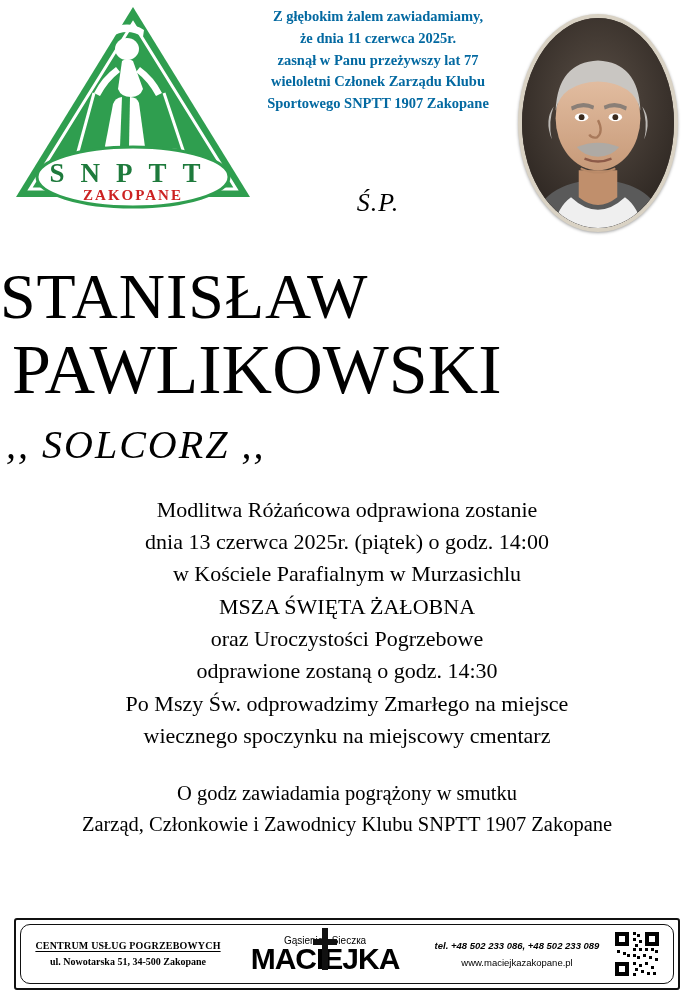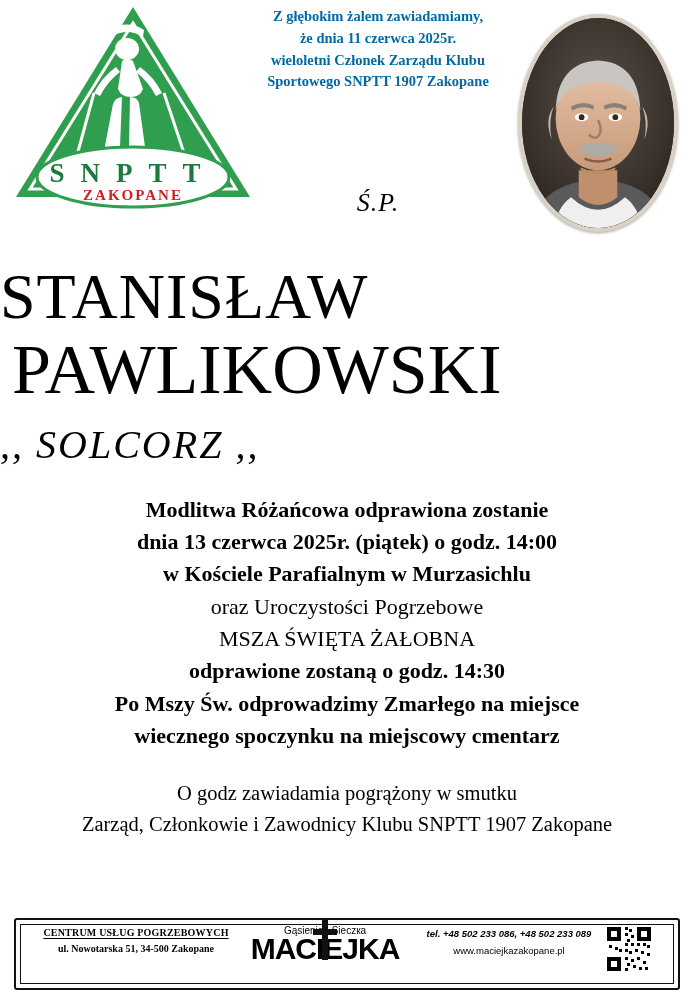--- a/index.html
+++ b/index.html
@@ -101,30 +101,31 @@
     font-family: "Liberation Serif", serif;
     margin-top: 4px;
     padding-left: 12px;
   }
   .nickname {
     font-size: 40px;
     font-style: italic;
     letter-spacing: 2px;
     margin-top: 14px;
     font-family: "Liberation Serif", serif;
+    padding-left: 6px;
   }
 
   
   .ceremony {
     margin-top: 26px;
     text-align: center;
     font-size: 22px;
     line-height: 1.47;
   }
-  .ceremony .bold { font-weight: bold; }
+  .ceremony .bold { font-weight: normal; }
   .ceremony .reg  { font-weight: normal; }
 
   
   .closing {
     margin-top: 26px;
     text-align: center;
     font-size: 20.5px;
     line-height: 1.5;
   }
 
@@ -137,25 +138,25 @@
     height: 72px;
     border: 2px solid #111;
     border-radius: 3px;
     background: #fff;
     box-sizing: border-box;
   }
   .footer-inner {
     position: absolute;
     left: 4px; right: 4px; top: 4px; bottom: 4px;
     border: 1px solid #111;
-    border-radius: 0;
+    border-radius: 10px;
     display: flex;
-    align-items: flex-start;
+    align-items: center;
     box-sizing: border-box;
-    padding: 0 20px;
+    padding: 0 12px;
   }
   .f-left {
     width: 190px;
     text-align: center;
     font-size: 10px;
     line-height: 1.6;
   }
   .f-left .t1 { font-weight: bold; letter-spacing: .2px; text-decoration: underline; text-underline-offset: 2px; }
   .f-left .t2 { font-weight: bold; }
   .f-mid {
@@ -235,20 +236,21 @@
 
       <ellipse cx="123" cy="176" rx="96" ry="30" fill="#ffffff" stroke="#2f9e4f" stroke-width="3"></ellipse>
       <text x="123" y="181" font-family="Liberation Serif, serif" font-size="27" font-weight="bold" fill="#1e7a3c" text-anchor="middle" letter-spacing="16">SNPTT</text>
       <text x="123" y="199" font-family="Liberation Serif, serif" font-size="15" font-weight="bold" fill="#cc2222" text-anchor="middle" letter-spacing="2">ZAKOPANE</text>
     </svg>
   </div>
 
   <div class="header-text">
     <div class="line">Z głębokim żalem zawiadamiamy,</div>
     <div class="line">że dnia 11 czerwca 2025r.</div>
+    <div class="line">zasnął w Panu przeżywszy lat 77</div>
     <div class="line">wieloletni Członek Zarządu Klubu</div>
     <div class="line">Sportowego SNPTT 1907  Zakopane</div>
   </div>
 
   <div class="portrait-wrap">
     <div class="portrait">
       <svg viewBox="0 0 160 218" preserveAspectRatio="xMidYMid slice">
         <defs>
           <radialGradient id="bg" cx="50%" cy="40%" r="75%">
             <stop offset="0%" stop-color="#5a4f46"></stop>
@@ -297,22 +299,22 @@
 <div class="name-block">
   <div class="name-first">STANISŁAW</div>
   <div class="name-last">PAWLIKOWSKI</div>
   <div class="nickname">,, SOLCORZ ,,</div>
 </div>
 
 <div class="ceremony">
   <div class="bold">Modlitwa Różańcowa odprawiona zostanie</div>
   <div class="bold">dnia 13 czerwca 2025r. (piątek) o godz. 14:00</div>
   <div class="bold">w Kościele Parafialnym w Murzasichlu</div>
+  <div class="reg">MSZA ŚWIĘTA ŻAŁOBNA</div>
   <div class="reg">oraz Uroczystości Pogrzebowe</div>
-  <div class="reg">MSZA ŚWIĘTA ŻAŁOBNA</div>
   <div class="bold">odprawione zostaną o godz. 14:30</div>
   <div class="bold">Po Mszy Św. odprowadzimy Zmarłego na miejsce</div>
   <div class="bold">wiecznego spoczynku na miejscowy cmentarz</div>
 </div>
 
 <div class="closing">
   <div>O godz zawiadamia pogrążony w smutku</div>
   <div>Zarząd, Członkowie i Zawodnicy Klubu SNPTT 1907 Zakopane</div>
 </div>
 

